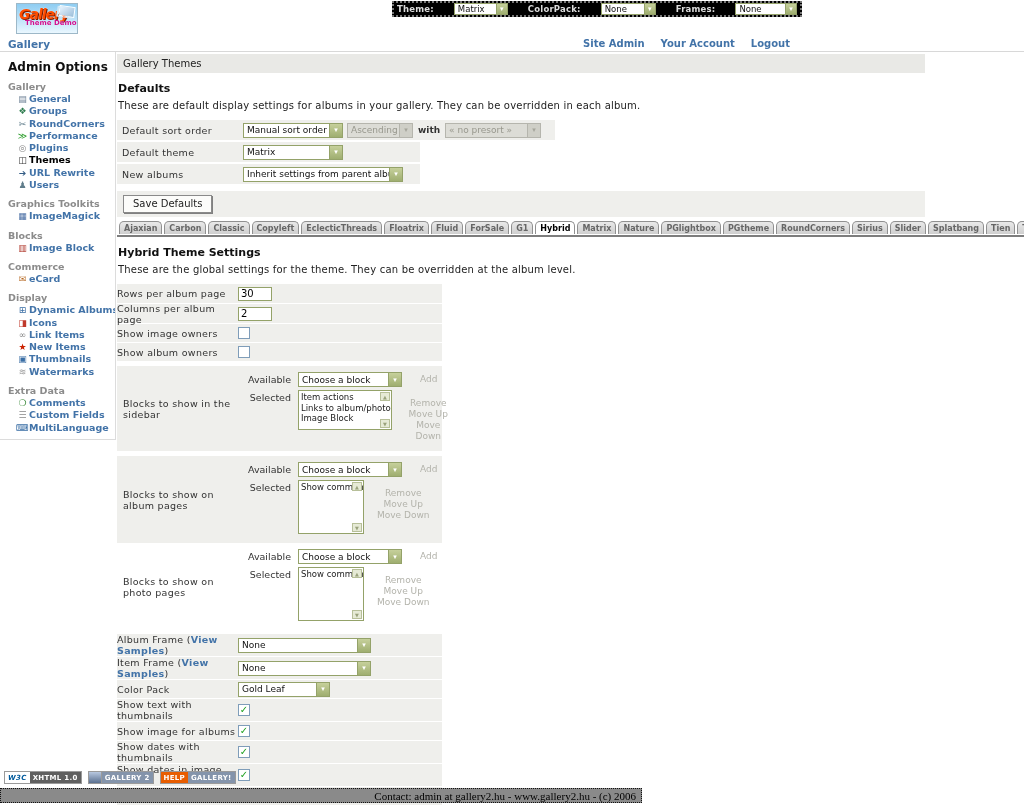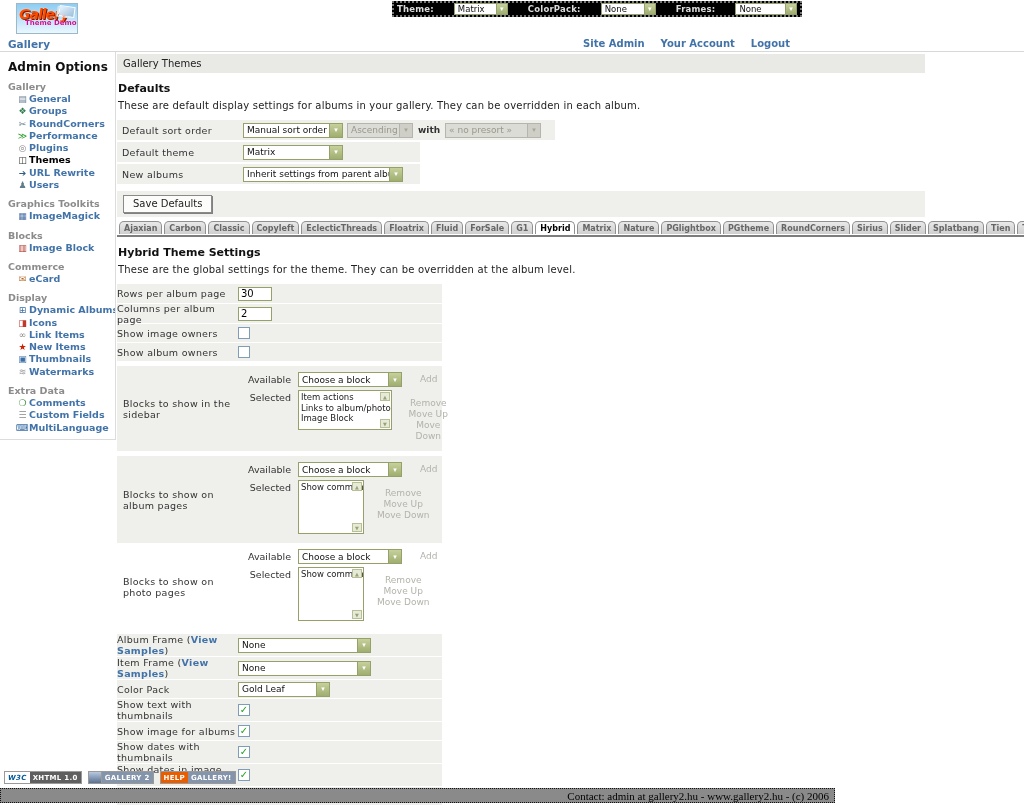--- a/index.html
+++ b/index.html
@@ -133,21 +133,21 @@
   
   #footer-badges { position:absolute; left:4px; top:771px; display:flex; gap:6px; }
   .badge { display:inline-flex; height:13px; border:1px solid #9a9a9a; font-size:7px; font-weight:bold; align-items:stretch; cursor:pointer; }
   .badge .cell { display:flex; align-items:center; padding:0 3px; letter-spacing:.3px; }
   .b-w3c { background:#fff; color:#005a9c; font-style:italic; }
   .b-dark { background:#5f5f5f; color:#fff; }
   .b-blue { background:#8494ab; color:#fff; }
   .b-help { background:#e85d00; color:#fff; }
   .b-avatar { width:13px; background:linear-gradient(#b8c8e0,#5a7090); border-right:1px solid #9a9a9a; }
   #contact-bar {
-    position:absolute; left:0; top:788px; width:835px; height:15px;
+    position:absolute; left:0; top:788px; width:642px; height:15px;
     background:#8a8a8a; border:1px dotted #111;
     text-align:right; padding:1px 5px 0 0;
     font-family:"Liberation Serif","DejaVu Serif",serif; font-size:11px; color:#000;
   }
 </style>
 </head>
 <body>
 
 <div id="topbar">
   <span class="tb-label">Theme:</span>

